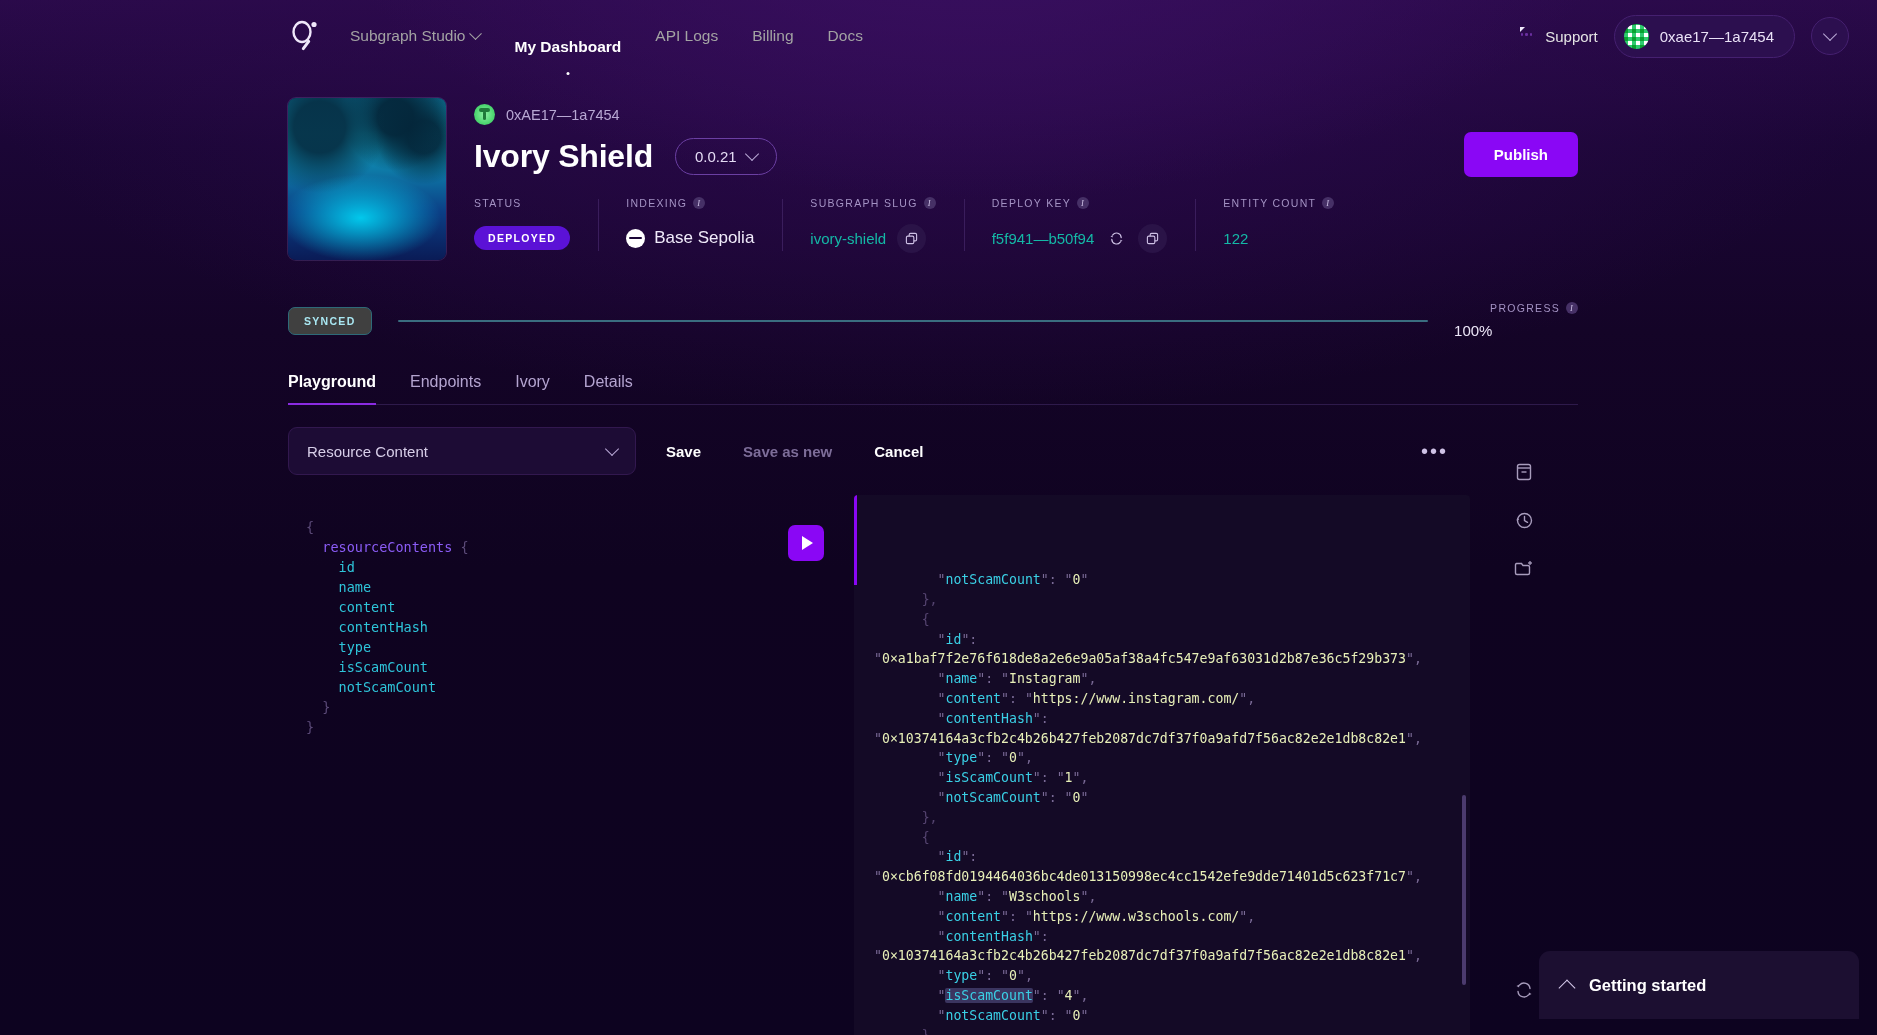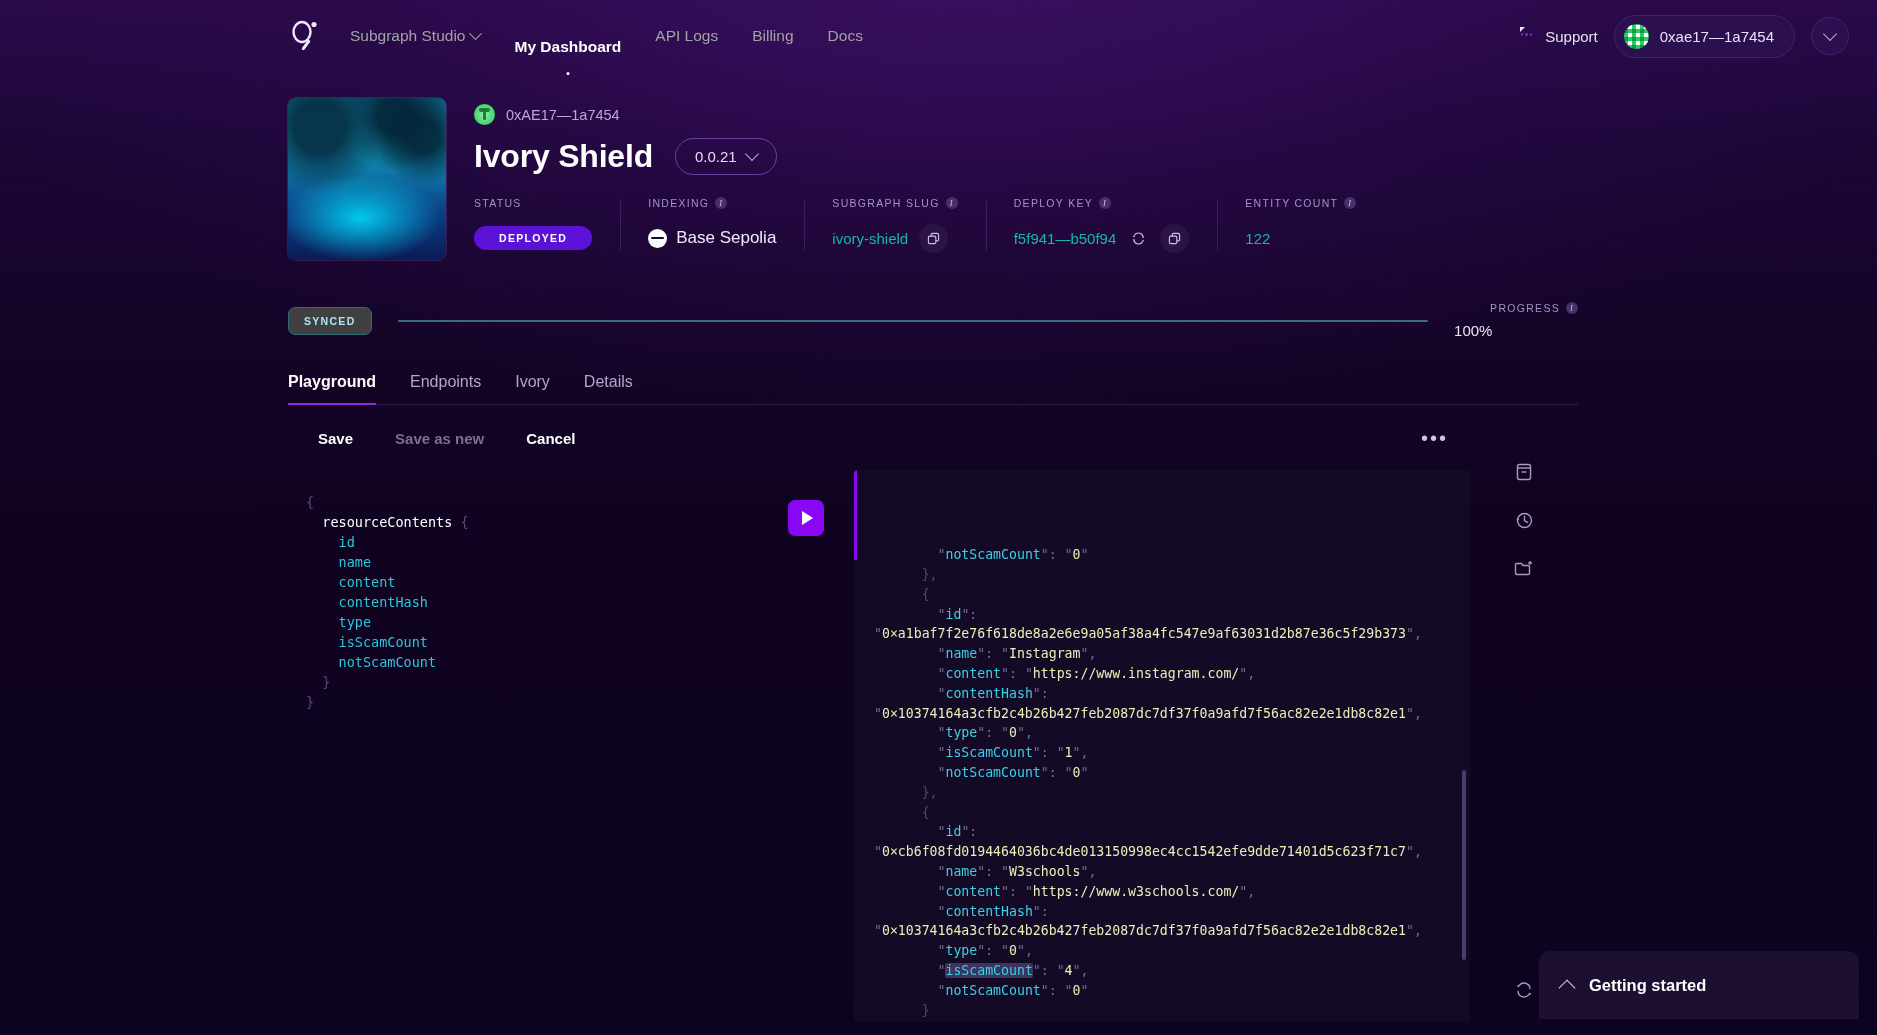--- a/index.html
+++ b/index.html
@@ -112,21 +112,21 @@
     font-size: 10.5px; letter-spacing: 1.3px; color: #a493c4; text-transform: uppercase;
     display: flex; align-items: center; gap: 6px; white-space: nowrap;
   }
   .info-i {
     width: 12px; height: 12px; border-radius: 50%; background: #463066; color: #cfc2e6;
     font-size: 8.5px; line-height: 12px; text-align: center; font-style: italic; font-family: "Liberation Serif", serif;
     display: inline-block; cursor: pointer;
   }
   .meta-body { margin-top: 14px; display: flex; align-items: center; gap: 11px; height: 30px; }
   .badge-deployed {
-    background: #5b12d6; color: #ffffff; border-radius: 999px; padding: 6px 25px;
+    background: #5b12d6; color: #ffffff; border-radius: 999px; padding: 6px 14px;
     font-size: 10.5px; letter-spacing: 1.3px; font-weight: bold;
   }
   .chain { display: flex; align-items: center; gap: 9px; font-size: 17px; color: #f0ebfa; }
   .chain-logo { width: 19px; height: 19px; border-radius: 50%; background: #ffffff; position: relative; }
   .chain-logo::after { content:""; position:absolute; left:3px; top:8px; width:13px; height:2.5px; background:#1b0636; border-radius:2px; }
   .meta-val { font-size: 15px; color: #14b8a6; white-space: nowrap; }
   .icon-btn {
     width: 29px; height: 29px; border-radius: 50%; background: #2a1347;
     display: flex; align-items: center; justify-content: center; cursor: pointer; flex: 0 0 auto;
   }
@@ -166,21 +166,21 @@
   .tb-btn.dim { color: #7d6d99; }
   .dots-btn { margin-left: auto; color: #cfc2e6; font-size: 20px; letter-spacing: 2px; cursor: pointer; padding-right: 22px; }
 
   .editors { display: flex; margin-top: 20px; height: 552px; position: relative; }
   .query-pane {
     flex: 0 0 500px; padding: 22px 10px 0 18px; font-family: "DejaVu Sans Mono", monospace;
     font-size: 13.5px; line-height: 20px; white-space: pre;
   }
   .tok-punc { color: #5b4a78; }
   .tok-field { color: #2ec4d9; }
-  .tok-obj { color: #ffffff; }
+  .tok-obj { color: #8b5cf6; }
 
   .run-btn {
     width: 36px; height: 36px; border-radius: 7px; background: #8a07f5;
     display: flex; align-items: center; justify-content: center; cursor: pointer;
     align-self: flex-start; margin-top: 30px; flex: 0 0 auto;
   }
   .run-btn .tri { width: 0; height: 0; border-left: 11px solid #ffffff;
     border-top: 7px solid transparent; border-bottom: 7px solid transparent; margin-left: 3px; }
 
   .result-pane {
@@ -362,20 +362,23 @@
             <span>ENTITY COUNT</span>
             <span class="info-i">i</span>
           </div>
           <div class="meta-body">
             <span class="meta-val">122</span>
           </div>
         </div>
       </div>
     </div>
 
+    <div class="head-right">
+      <div class="publish-btn">Publish</div>
+    </div>
   </div>
 
   <div class="progress-row">
     <div class="synced-pill">SYNCED</div>
     <div class="bar-wrap">
       <div class="bar"></div>
     </div>
     <div class="prog-meta">
       <div class="meta-label">
         <span>PROGRESS</span>
@@ -389,20 +392,24 @@
     <div class="tab active">Playground</div>
     <div class="tab">Endpoints</div>
     <div class="tab">Ivory</div>
     <div class="tab">Details</div>
   </div>
 
   <div class="pg">
     <div class="pg-left">
 
       <div class="pg-toolbar">
+        <div class="select">
+          <span>Resource Content</span>
+          <i class="chev2"></i>
+        </div>
         <div style="width:26px"></div>
         <div class="tb-btn">Save</div>
         <div style="width:34px"></div>
         <div class="tb-btn dim">Save as new</div>
         <div style="width:34px"></div>
         <div class="tb-btn">Cancel</div>
         <div class="dots-btn">•••</div>
       </div>
 
       <div class="editors">

